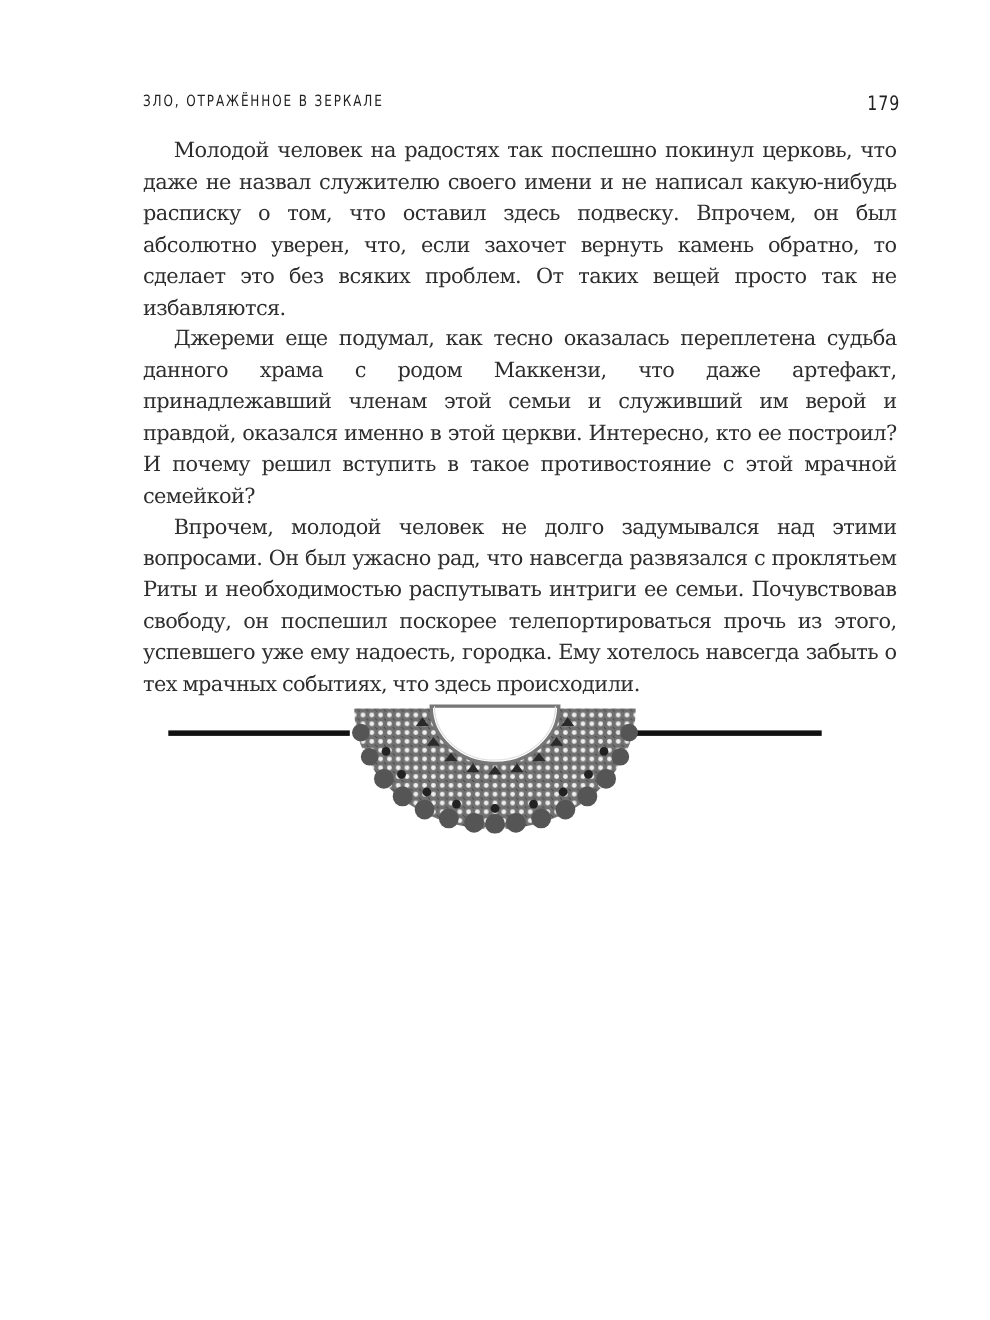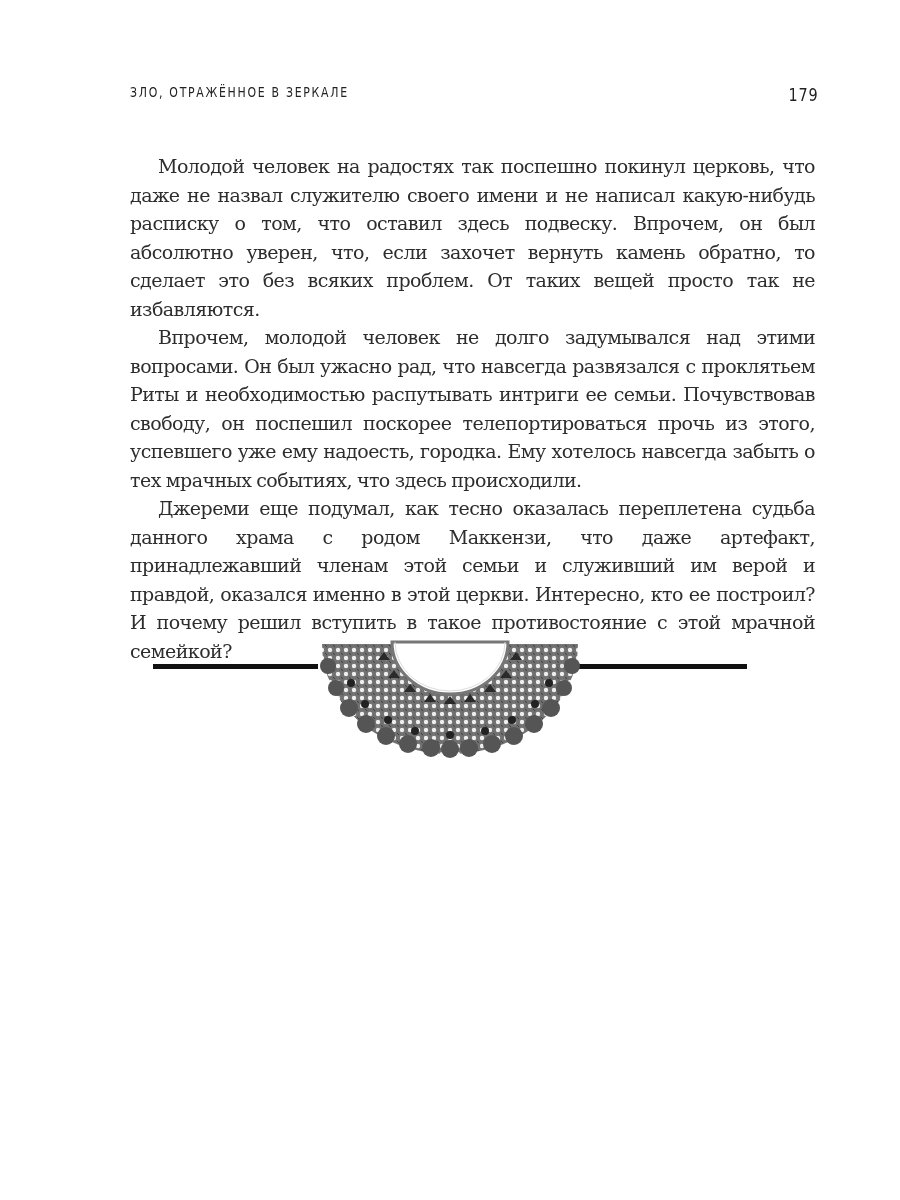--- a/index.html
+++ b/index.html
@@ -32,21 +32,20 @@
     color: #222;
   }
   .text-block {
     position: absolute;
     left: 130px; top: 123px;
     width: 685px;
     font-family: "DejaVu Serif", serif;
     font-size: 19px;
     line-height: 28.5px;
     color: #2d2d2d;
-    margin-top: 29px;
   }
   .para {
     margin: 0;
     text-align: justify;
     text-indent: 28px;
     letter-spacing: -0.55px;
     word-spacing: -0.5px;
   }
   .ornament {
     position: absolute;
@@ -56,22 +55,22 @@
 </style>
 </head>
 <body>
 
 <div>
   <div class="running-head">Зло, отражённое в зеркале</div>
   <div class="page-number">179</div>
 
   <div class="text-block">
     <p class="para">Молодой человек на радостях так поспешно покинул церковь, что даже не назвал служителю своего имени и не написал какую-нибудь расписку о том, что оставил здесь подвеску. Впрочем, он был абсолютно уверен, что, если захочет вернуть камень обратно, то сделает это без всяких проблем. От таких вещей просто так не избавляются.</p>
+    <p class="para">Джереми еще подумал, как тесно оказалась переплетена судьба данного храма с родом Маккензи, что даже артефакт, принадлежавший членам этой семьи и служивший им верой и правдой, оказался именно в этой церкви. Интересно, кто ее построил? И почему решил вступить в такое противостояние с этой мрачной семейкой?</p>
     <p class="para">Впрочем, молодой человек не долго задумывался над этими вопросами. Он был ужасно рад, что навсегда развязался с проклятьем Риты и необходимостью распутывать интриги ее семьи. Почувствовав свободу, он поспешил поскорее телепортироваться прочь из этого, успевшего уже ему надоесть, городка. Ему хотелось навсегда забыть о тех мрачных событиях, что здесь происходили.</p>
-    <p class="para">Джереми еще подумал, как тесно оказалась переплетена судьба данного храма с родом Маккензи, что даже артефакт, принадлежавший членам этой семьи и служивший им верой и правдой, оказался именно в этой церкви. Интересно, кто ее построил? И почему решил вступить в такое противостояние с этой мрачной семейкой?</p>
   </div>
 
   <div class="ornament">
     <svg width="600" height="120" viewBox="0 0 600 120" xmlns="http://www.w3.org/2000/svg">
       <defs>
         <pattern id="lace" width="8" height="8" patternUnits="userSpaceOnUse">
           <rect width="8" height="8" fill="#6a6a6a"></rect>
           <circle cx="4" cy="4" r="2.2" fill="#eeeeee"></circle>
           <circle cx="0" cy="0" r="1.2" fill="#333"></circle>
           <circle cx="8" cy="8" r="1.2" fill="#333"></circle>

